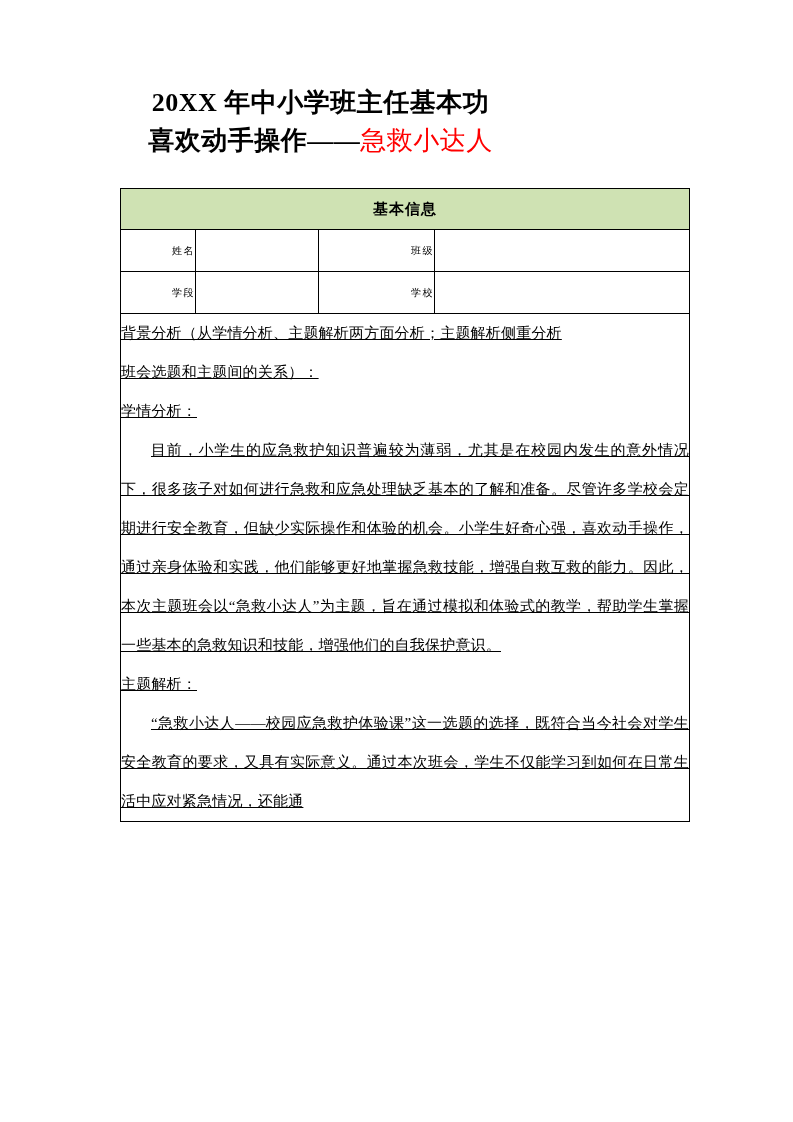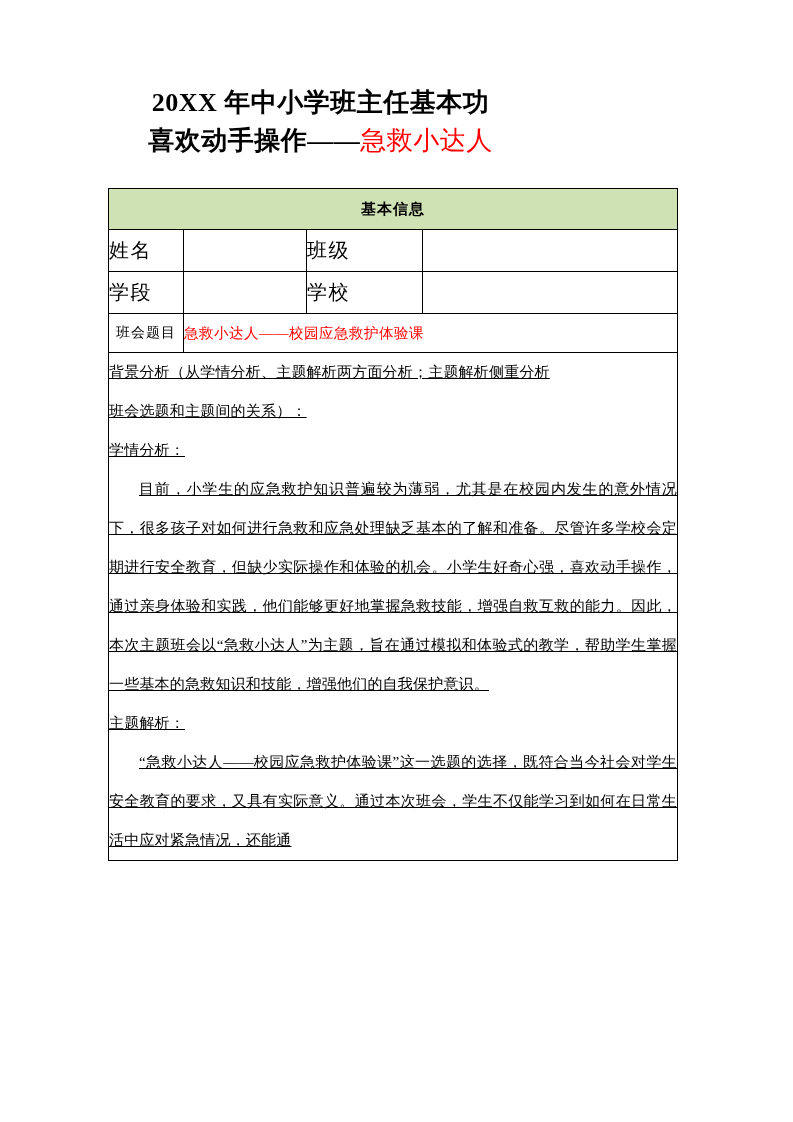--- a/index.html
+++ b/index.html
@@ -35,43 +35,43 @@
     line-height: 38px;
     letter-spacing: 0.5px;
     white-space: nowrap;
   }
   .title-accent {
     color: #ff0000;
     font-weight: normal;
   }
   .doc-table {
     position: absolute;
-    left: 108px;
+    left: 120px;
     top: 188px;
     width: 569px;
     border-collapse: collapse;
     table-layout: fixed;
   }
   .doc-table td {
     border: 1px solid #000000;
     padding: 0;
     vertical-align: middle;
   }
   .hdr {
     background: #cfe2b3;
     text-align: center;
     font-weight: bold;
     font-size: 15px;
     height: 40px;
     letter-spacing: 1px;
     font-family: "Liberation Sans", "DejaVu Sans", sans-serif;
   }
   .lbl {
-    text-align: left;
-    font-size: 20px;
+    text-align: right;
+    font-size: 10px;
     height: 41px;
     letter-spacing: 1.5px;
     margin-top: 20px;
   }
   .blank-cell {
     height: 41px;
   }
   .topic-label {
     text-align: center;
     font-size: 14px;
@@ -132,24 +132,20 @@
         <td class="lbl">班级</td>
         <td class="blank-cell"></td>
       </tr>
       <tr>
         <td class="lbl">学段</td>
         <td class="blank-cell"></td>
         <td class="lbl">学校</td>
         <td class="blank-cell"></td>
       </tr>
       <tr>
-        <td class="topic-label">班会题目</td>
-        <td class="topic-value" colspan="3">急救小达人——校园应急救护体验课</td>
-      </tr>
-      <tr>
         <td class="body-cell" colspan="4">
           <p class="p-plain">背景分析（从学情分析、主题解析两方面分析；主题解析侧重分析</p>
           <p class="p-plain">班会选题和主题间的关系）：</p>
           <p class="p-plain">学情分析：</p>
           <p class="p-indent">目前，小学生的应急救护知识普遍较为薄弱，尤其是在校园内发生的意外情况下，很多孩子对如何进行急救和应急处理缺乏基本的了解和准备。尽管许多学校会定期进行安全教育，但缺少实际操作和体验的机会。小学生好奇心强，喜欢动手操作，通过亲身体验和实践，他们能够更好地掌握急救技能，增强自救互救的能力。因此，本次主题班会以“急救小达人”为主题，旨在通过模拟和体验式的教学，帮助学生掌握一些基本的急救知识和技能，增强他们的自我保护意识。</p>
           <p class="p-plain">主题解析：</p>
           <p class="p-indent">“急救小达人——校园应急救护体验课”这一选题的选择，既符合当今社会对学生安全教育的要求，又具有实际意义。通过本次班会，学生不仅能学习到如何在日常生活中应对紧急情况，还能通</p>
         </td>
       </tr>
     </tbody>

